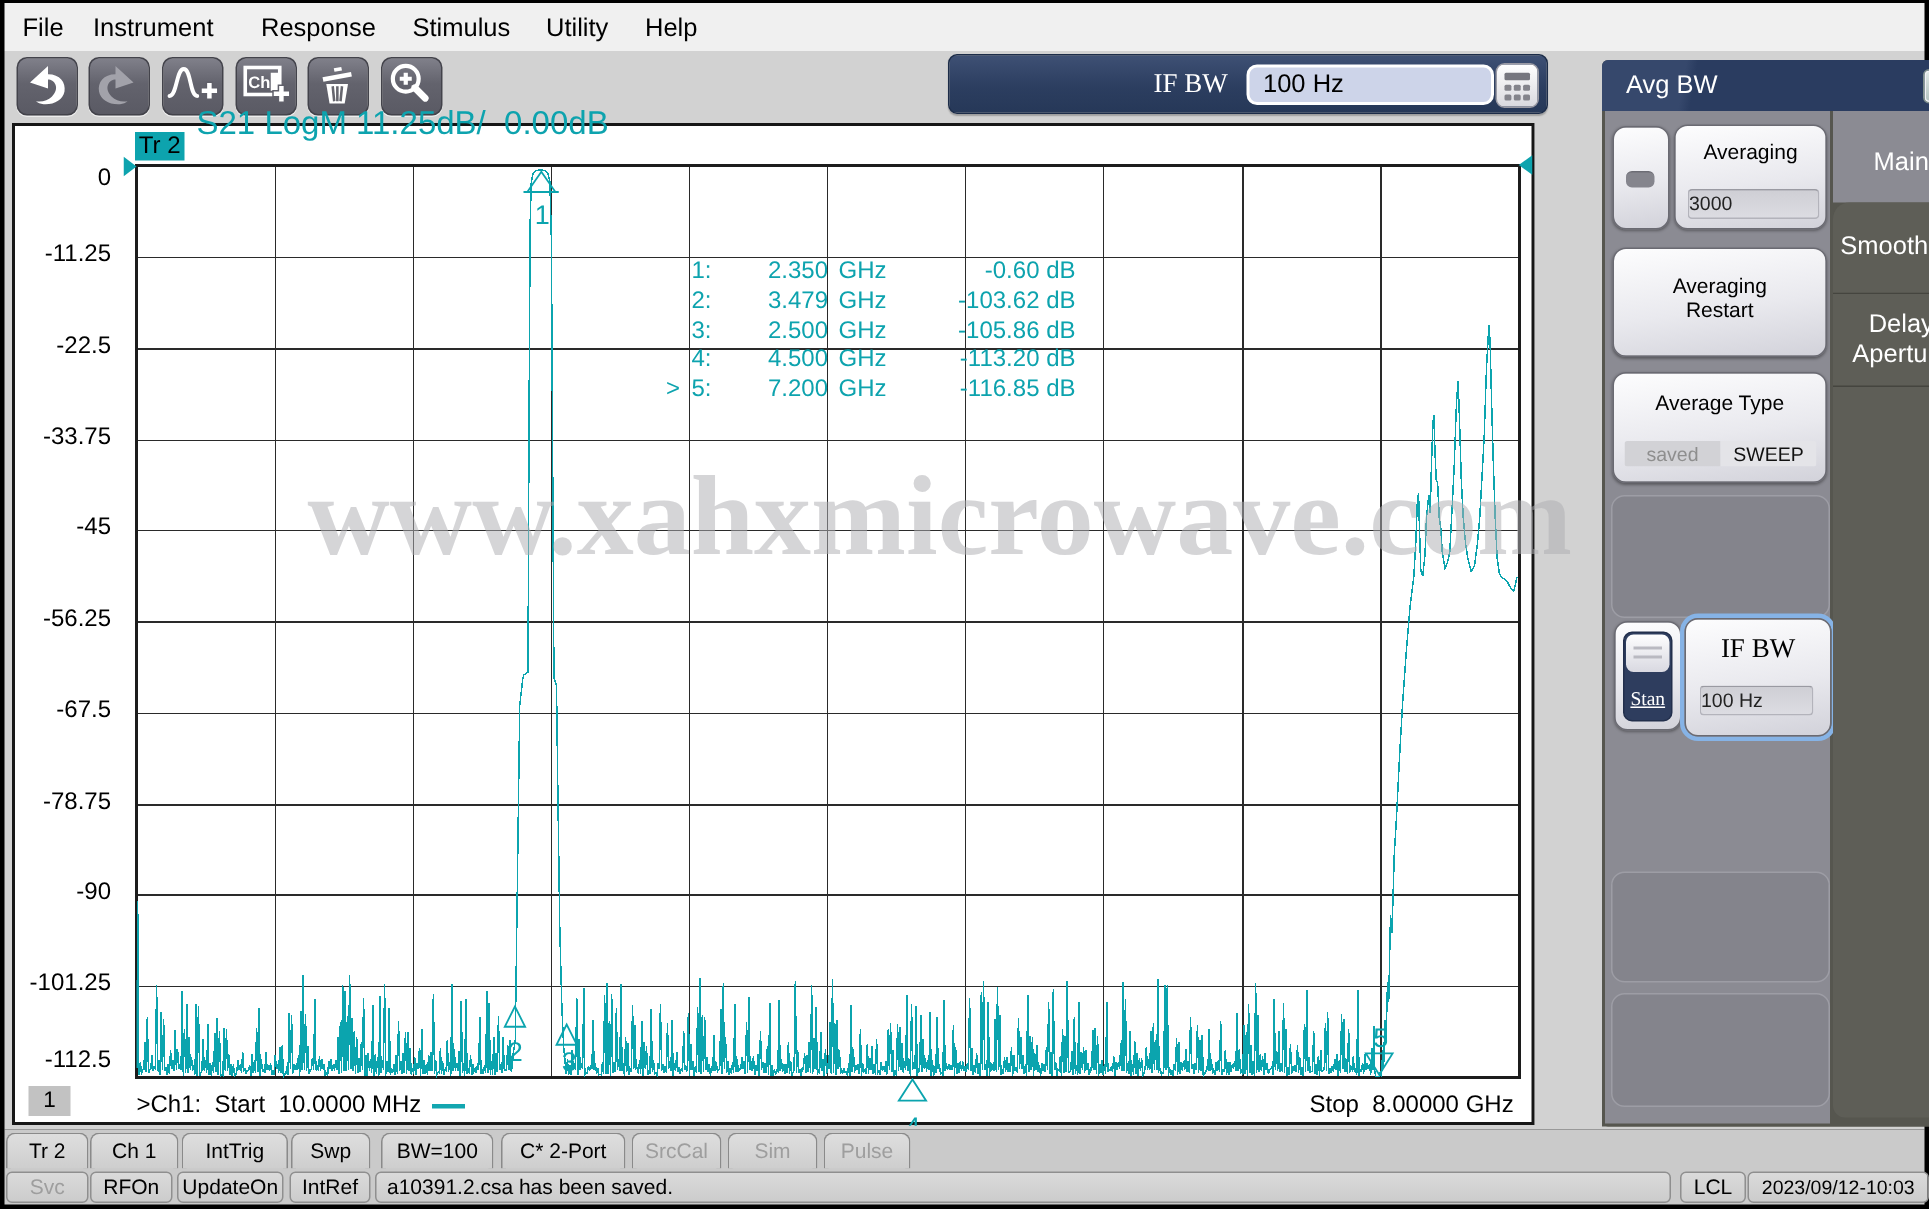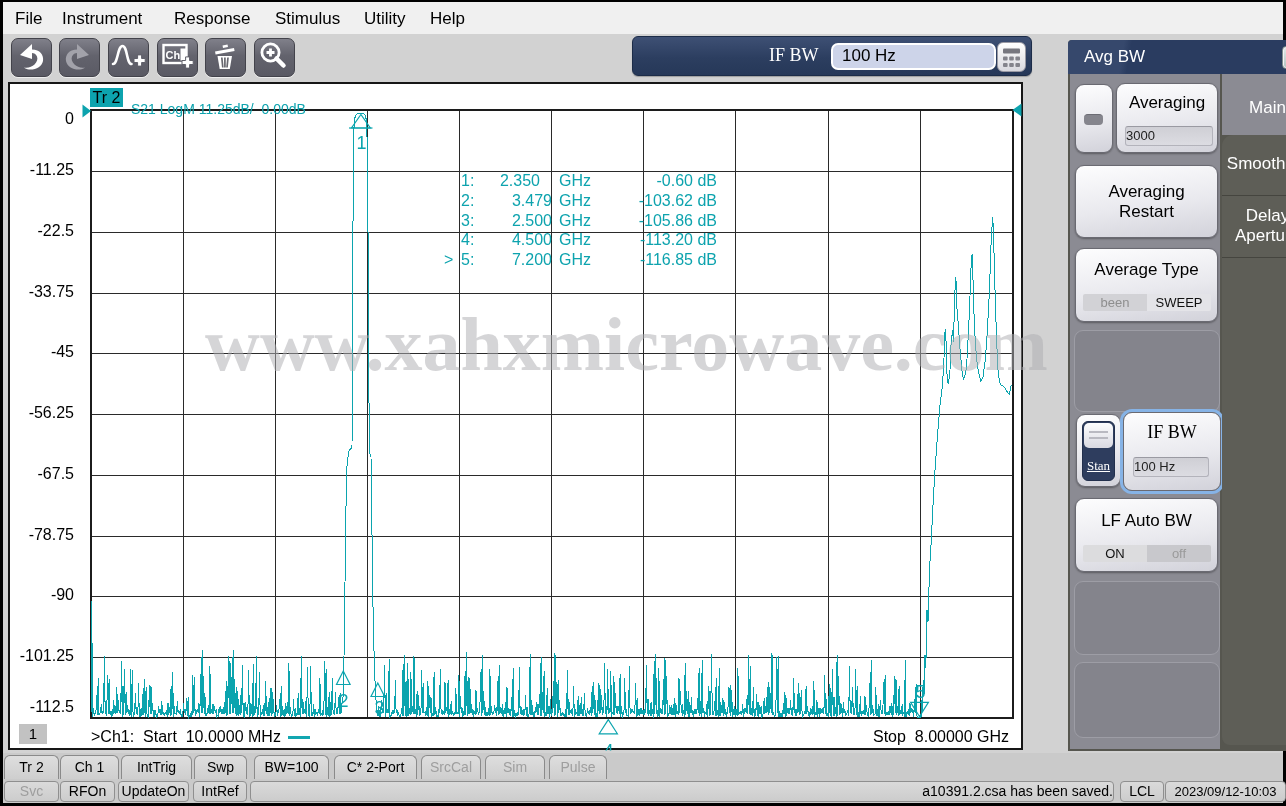--- a/index.html
+++ b/index.html
@@ -28,21 +28,21 @@
 #panel{left:1032px;top:40px;width:251px;height:711px;background:#56564f;border-radius:4px;margin-left:36px;}
 #ptitle{position:absolute;left:0;top:0;width:251px;height:34px;border-radius:4px 4px 0 0;
  background:linear-gradient(100deg,#36486c 22%,#2a3c60 25%);color:#fff;font-size:17px;}
 #pclose{position:absolute;right:13px;top:6px;width:22px;height:21px;border-radius:4px;
  background:linear-gradient(#e2eae8,#b2c2c0);border:1px solid #7e8e8c;box-shadow:0 0 0 1px #f2f2f6 inset;
  color:#2c3e62;font-weight:bold;font-size:15px;text-align:center;line-height:20px;}
 #pbody{position:absolute;left:0;top:34px;width:251px;height:677px;background:#56564f;}
 #bcol{position:absolute;left:2px;top:0px;width:150px;height:675px;background:#8b8b93;}
 .pbtn{position:absolute;left:6px;width:144px;border-radius:9px;background:linear-gradient(172deg,#fdfdfe,#e9e9ee 55%,#d2d2da);
  border:1px solid #6a6a72;box-shadow:0 1px 2px rgba(0,0,0,.35);color:#000;}
-.pbtn .t{position:absolute;width:100%;text-align:center;font-size:17px;}
+.pbtn .t{position:absolute;width:100%;text-align:center;font-size:14px;}
 .phold{position:absolute;left:6px;width:144px;border-radius:9px;background:#84848c;border:1px solid #9d9da5;}
 .vbox{position:absolute;background:linear-gradient(#cfcfd5,#dcdce2);border:1px solid #b3b3bb;border-top-color:#9a9aa2;
  border-radius:3px;font-size:13px;color:#222;}
 .seg{position:absolute;height:17px;border-radius:2px;overflow:hidden;font-size:13px;}
 .segl{position:absolute;left:0;top:0;height:17px;text-align:center;}
 .segr{position:absolute;top:0;height:17px;text-align:center;}
 .tab{position:absolute;color:#fff;font-size:17px;}
 #btm1{left:3px;top:753px;width:1280px;height:27px;background:#cacaca;}
 #btm2{left:3px;top:780px;width:1280px;height:23px;background:#cacaca;}
 .btab{position:absolute;top:2px;height:23px;background:linear-gradient(#dedede,#cecece);border:1px solid #8a8a8a;border-bottom:none;
@@ -173,23 +173,23 @@
 <div class="abs ylab" style="left:8px;top:222px">-22.5</div>
 <div class="abs ylab" style="left:8px;top:283px">-33.75</div>
 <div class="abs ylab" style="left:8px;top:343px">-45</div>
 <div class="abs ylab" style="left:8px;top:404px">-56.25</div>
 <div class="abs ylab" style="left:8px;top:465px">-67.5</div>
 <div class="abs ylab" style="left:8px;top:526px">-78.75</div>
 <div class="abs ylab" style="left:8px;top:586px">-90</div>
 <div class="abs ylab" style="left:8px;top:647px">-101.25</div>
 <div class="abs ylab" style="left:8px;top:698px">-112.5</div>
 <div class="abs" style="left:90px;top:88px;width:33px;height:19px;background:#0da3ae;color:#000;font-size:16px;text-align:center;line-height:19px">Tr&nbsp;2</div>
-<div class="abs teal" style="left:131px;top:101px;font-size:14px">S21 LogM 11.25dB/&nbsp; 0.00dB</div>
+<div class="abs teal" style="left:131px;top:69px;font-size:22px">S21 LogM 11.25dB/&nbsp; 0.00dB</div>
 <div class="mrow" style="left:461px;top:172px">1:</div>
-<div class="mnum" style="left:480px;top:172px">2.350</div>
+<div class="mnum" style="left:492px;top:172px">2.350</div>
 <div class="mrow" style="left:559px;top:172px">GHz</div>
 <div class="mdb" style="left:607px;top:172px">-0.60 dB</div>
 <div class="mrow" style="left:461px;top:192px">2:</div>
 <div class="mnum" style="left:492px;top:192px">3.479</div>
 <div class="mrow" style="left:559px;top:192px">GHz</div>
 <div class="mdb" style="left:607px;top:192px">-103.62 dB</div>
 <div class="mrow" style="left:461px;top:212px">3:</div>
 <div class="mnum" style="left:492px;top:212px">2.500</div>
 <div class="mrow" style="left:559px;top:212px">GHz</div>
 <div class="mdb" style="left:607px;top:212px">-105.86 dB</div>
@@ -224,47 +224,40 @@
     <div class="vbox" style="left:8px;top:42px;width:86px;height:18px;line-height:18px">3000</div>
   </div>
 
   <div class="pbtn" style="left:7px;top:91px;width:141px;height:71px">
     <div class="t" style="top:16px">Averaging<br>Restart</div>
   </div>
 
   <div class="pbtn" style="left:7px;top:174px;width:141px;height:72px">
     <div class="t" style="top:11px">Average Type</div>
     <div class="seg" style="left:7px;top:45px;width:128px">
-      <div class="segl" style="width:64px;background:#d2d2d6;color:#8e8e8e;line-height:17px">been</div>
+      <div class="segl" style="width:64px;background:#d2d2d6;color:#8e8e8e;line-height:17px">saved</div>
       <div class="segr" style="left:64px;width:64px;background:#e4e4e8;color:#111;line-height:17px">SWEEP</div>
     </div>
   </div>
   <div class="phold" style="top:256px;height:80px"></div>
 
   <div class="pbtn" style="left:8px;top:340px;width:43px;height:71px">
     <div style="position:absolute;left:5px;top:6px;width:31px;height:58px;border-radius:6px;background:#2e3d5e;border:1px solid #222f4c;">
       <div style="position:absolute;left:1px;top:1px;width:29px;height:25px;border-radius:5px;background:linear-gradient(#fdfdfe,#d9d9e1);">
         <div style="position:absolute;left:5px;top:8px;width:19px;height:2px;background:#b9b9c1"></div>
         <div style="position:absolute;left:5px;top:14px;width:19px;height:2px;background:#b9b9c1"></div>
       </div>
       <div style="position:absolute;width:100%;top:36px;text-align:center;color:#fff;font-size:13px;font-family:'Liberation Serif',serif;text-decoration:underline;">Stan</div>
     </div>
   </div>
   <div class="pbtn" style="left:55px;top:338px;width:96px;height:77px;box-shadow:0 0 0 3px #86b3e6;">
     <div class="t" style="top:9px;font-size:18px;font-family:'Liberation Serif',serif;">IF BW</div>
     <div class="vbox" style="left:9px;top:44px;width:74px;height:18px;line-height:18px">100 Hz</div>
   </div>
 
-  <div class="pbtn" style="left:7px;top:424px;width:141px;height:72px">
-    <div class="t" style="top:12px">LF Auto BW</div>
-    <div class="seg" style="left:7px;top:46px;width:128px">
-      <div class="segl" style="width:64px;background:#dcdcde;color:#111;line-height:17px">ON</div>
-      <div class="segr" style="left:64px;width:64px;background:#c8c8cc;color:#9a9a9a;line-height:17px">off</div>
-    </div>
-  </div>
   <div class="phold" style="top:507px;height:72px"></div>
   <div class="phold" style="top:588px;height:74px"></div>
 
   <div class="tab" style="left:154px;top:0px;width:91px;height:61px;background:#8b8b93;">
     <div style="position:absolute;width:100%;top:24px;text-align:center">Main</div>
   </div>
   <div class="tab" style="left:154px;top:61px;width:91px;height:60px;background:#5e5e57;border-radius:11px 0 0 0;border-bottom:1px solid #45453f;">
     <div style="position:absolute;width:100%;top:19px;text-align:center">Smoothing</div>
   </div>
   <div class="tab" style="left:154px;top:122px;width:91px;height:61px;background:#5e5e57;border-bottom:1px solid #45453f;">
@@ -283,16 +276,16 @@
  <div class="btab" style="left:331px;width:81px;line-height:22px">C* 2-Port</div>
  <div class="btab gray" style="left:418px;width:58px;line-height:22px">SrcCal</div>
  <div class="btab gray" style="left:482px;width:58px;line-height:22px">Sim</div>
  <div class="btab gray" style="left:546px;width:56px;line-height:22px">Pulse</div>
 </div>
 <div class="abs" id="btm2">
  <div class="bbox gray" style="left:1px;width:53px;line-height:19px">Svc</div>
  <div class="bbox" style="left:57px;width:53px;line-height:19px">RFOn</div>
  <div class="bbox" style="left:115px;width:69px;line-height:19px">UpdateOn</div>
  <div class="bbox" style="left:190px;width:52px;line-height:19px">IntRef</div>
- <div class="bbox" style="left:247px;width:862px;text-align:right;line-height:19px"><span style="margin-left:7px">a10391.2.csa has been saved.</span></div>
+ <div class="bbox" style="left:247px;width:862px;text-align:left;line-height:19px"><span style="margin-left:7px">a10391.2.csa has been saved.</span></div>
  <div class="bbox" style="left:1117px;width:42px;line-height:19px">LCL</div>
  <div class="bbox" style="left:1162px;width:119px;font-size:13px;line-height:19px">2023/09/12-10:03</div>
 </div>
 
 </body></html>

